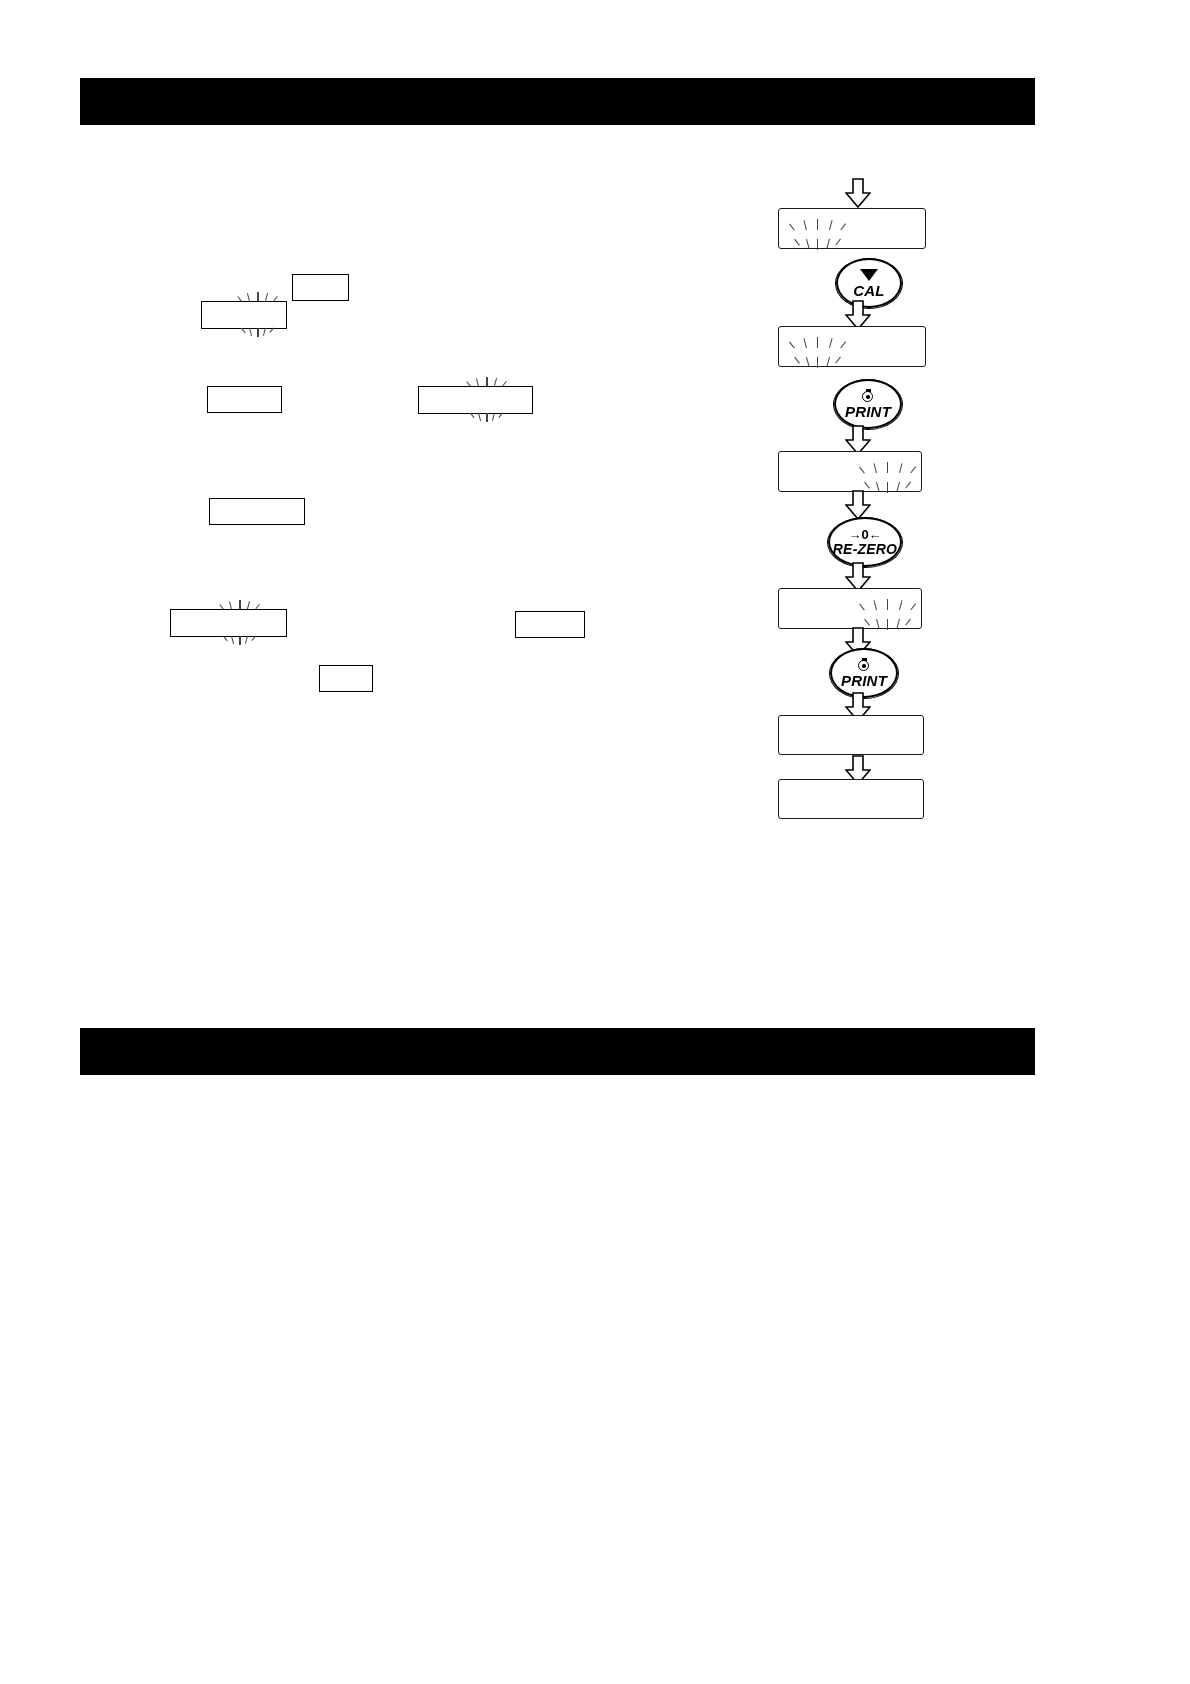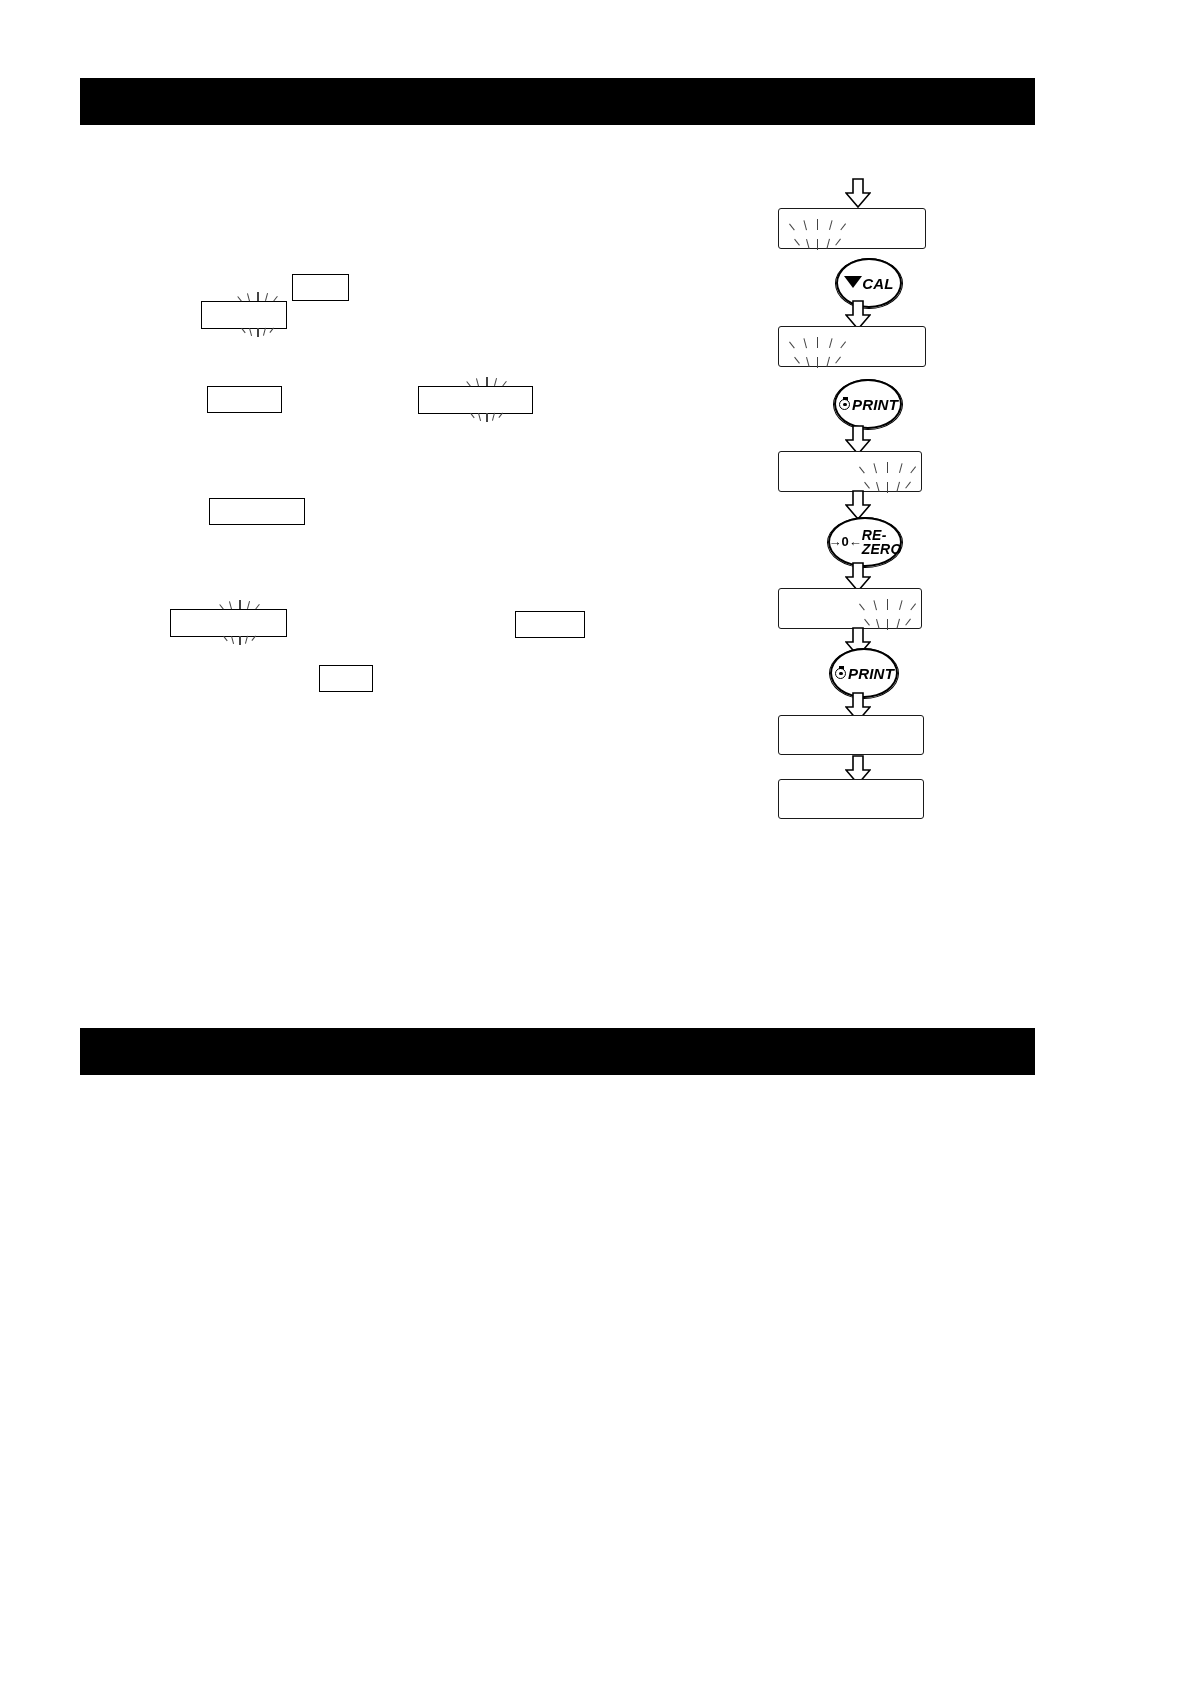--- a/index.html
+++ b/index.html
@@ -43,21 +43,21 @@
   .blink.down i{top:0;transform-origin:50% 0%;}
   .blink.small{width:40px;height:9px;}
 
   
   .keybtn{
     position:absolute;
     border:2px solid #000;
     border-radius:50%;
     background:#fff;
     box-sizing:border-box;
-    display:flex;flex-direction:row;
+    display:flex;flex-direction:column;
     align-items:center;justify-content:center;
   }
   .keybtn::after{
     content:"";position:absolute;
     left:-3px;top:-2px;right:-3px;bottom:-3px;
     border:1.2px solid #000;border-radius:50%;
     pointer-events:none;
   }
   .keybtn .klabel{
     font-style:italic;

